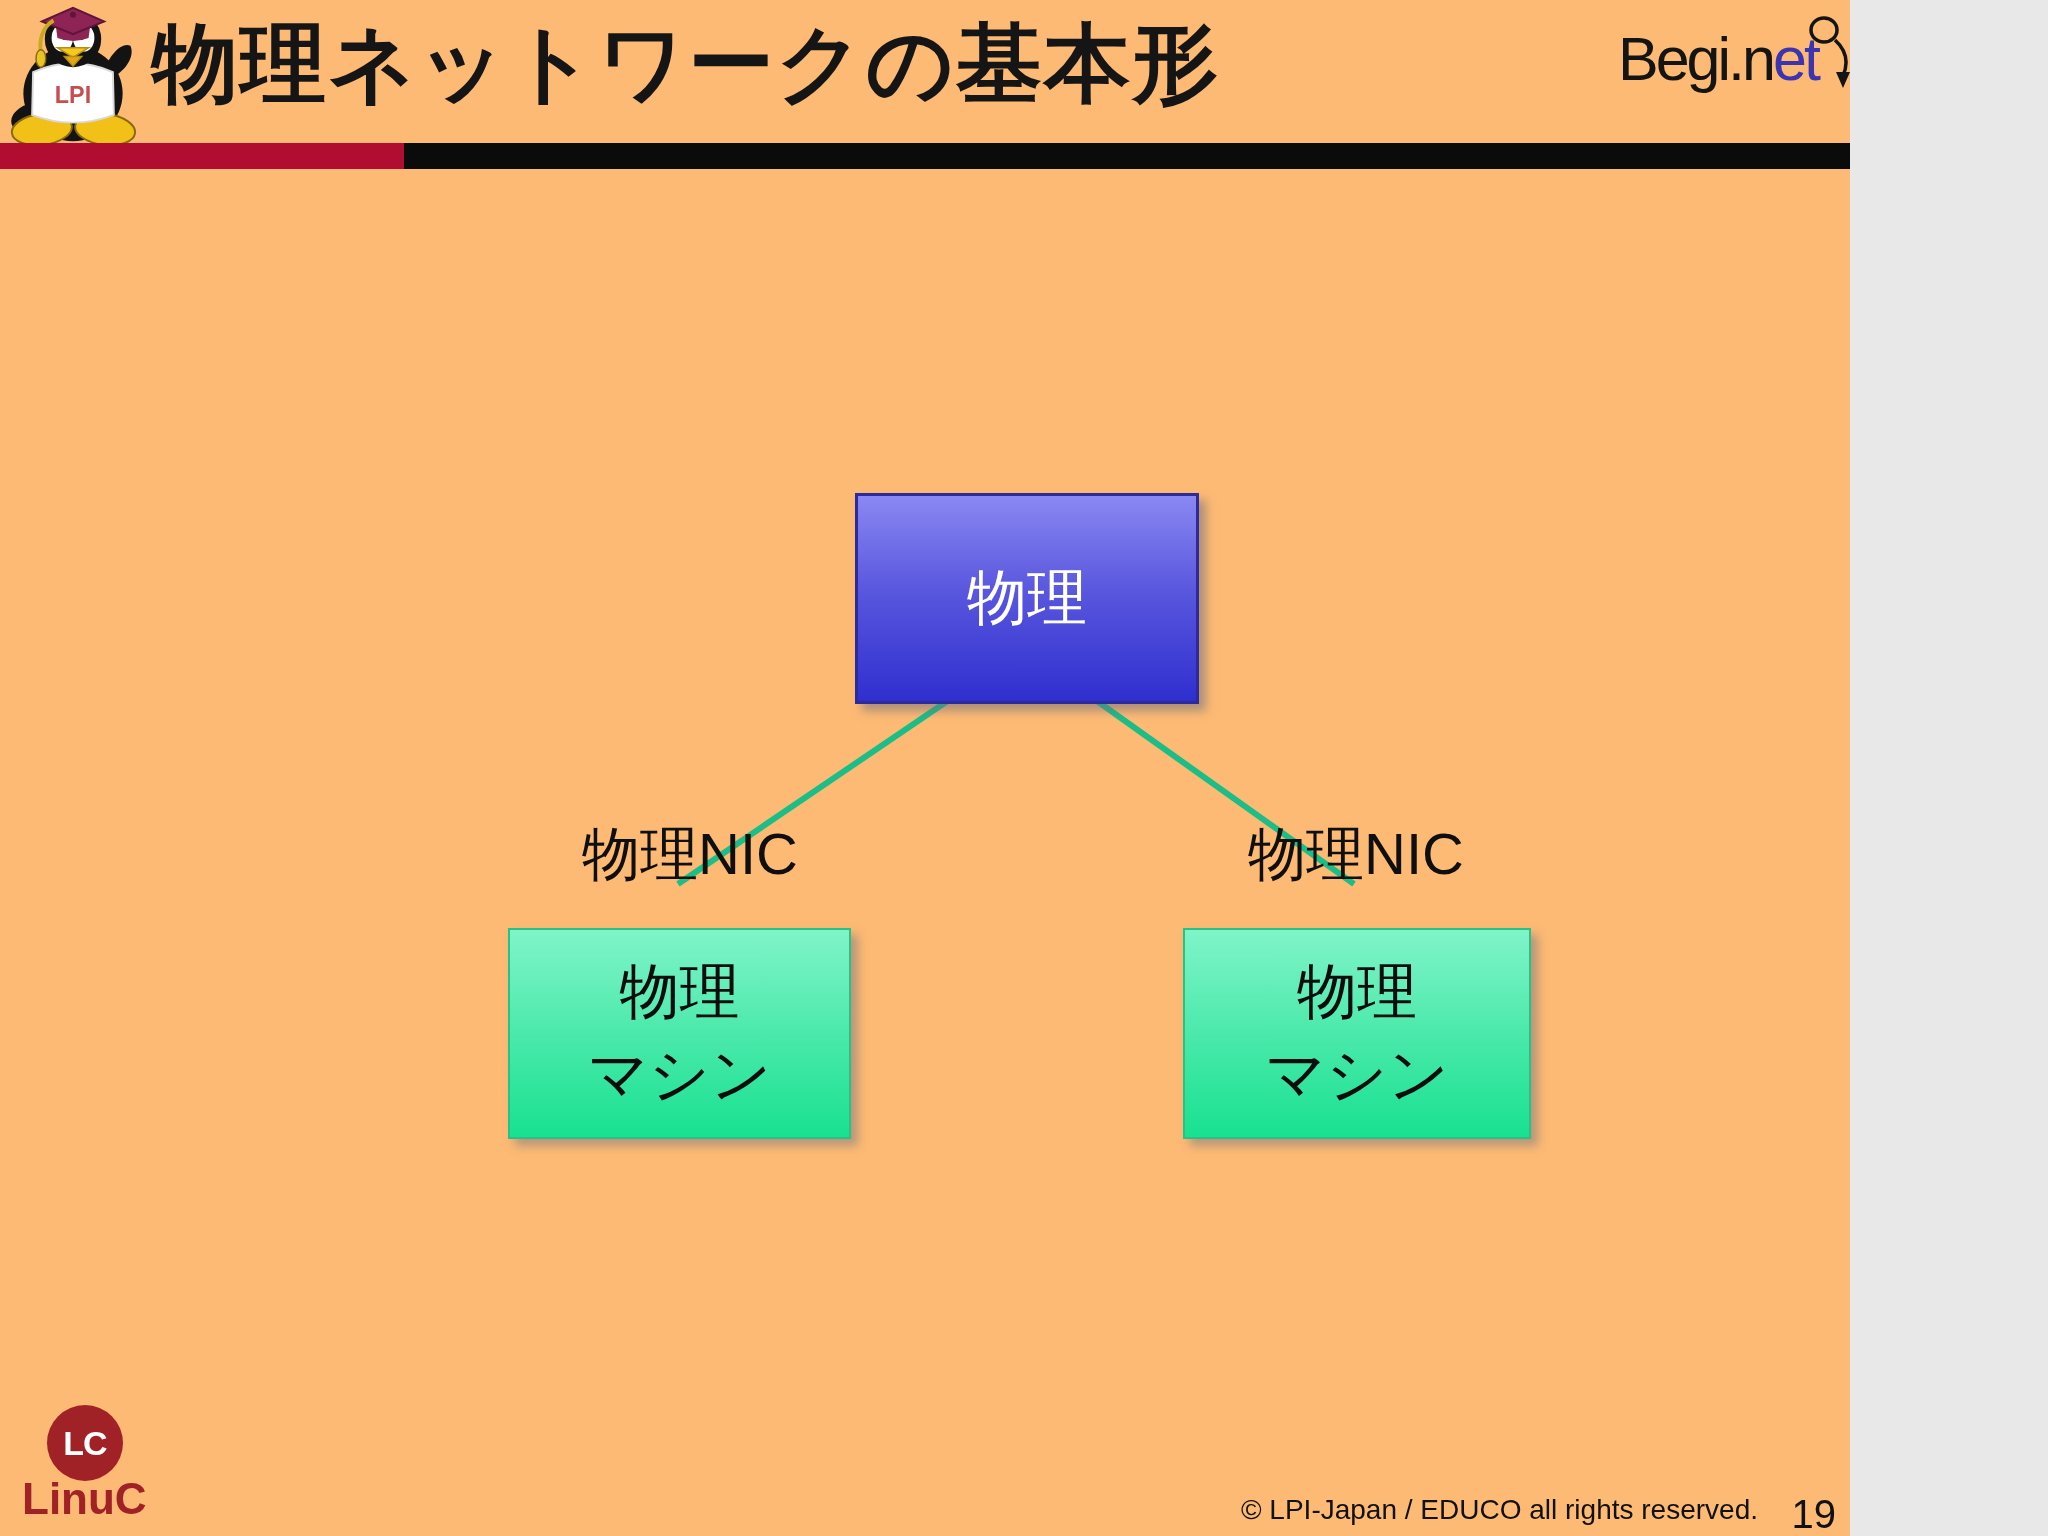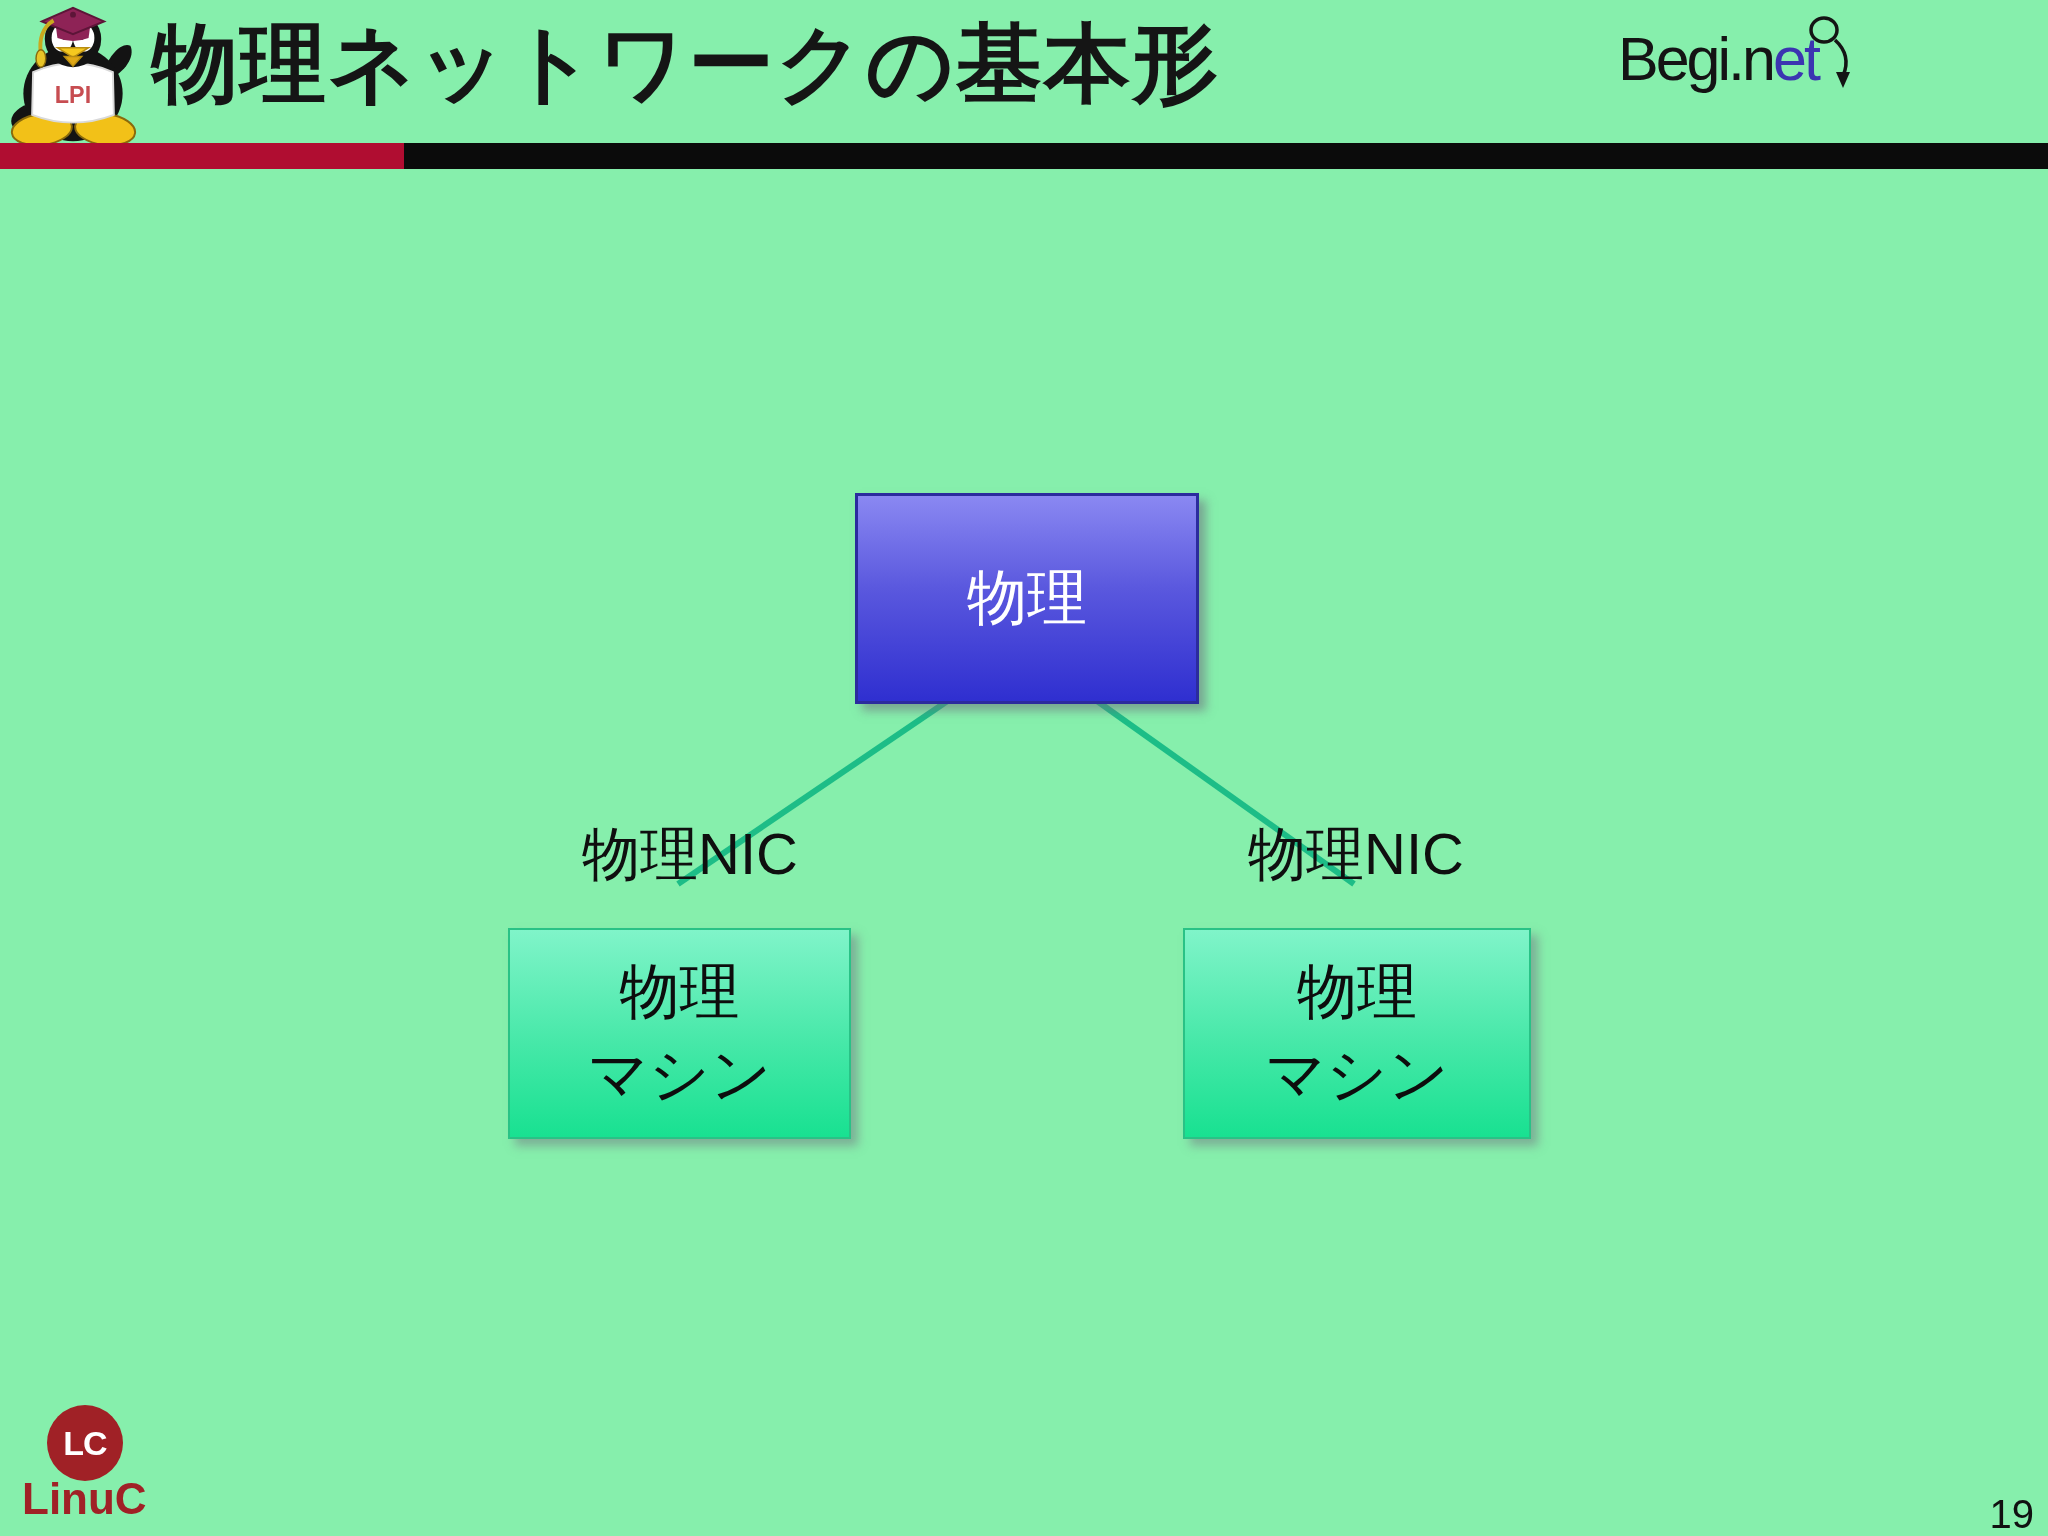--- a/index.html
+++ b/index.html
@@ -1,19 +1,19 @@
 <!DOCTYPE html>
 <html><head>
 <meta charset="utf-8">
 <style>
   html,body{margin:0;padding:0;background:#e8e8e8;}
   .slide{
     position:relative;
-    width:2048px;height:1536px;
-    background:#86efac;
+    width:1850px;height:1536px;
+    background:#fdba74;
     overflow:hidden;
     font-family:"Liberation Sans", sans-serif;
   }
 
   
   .mascot{position:absolute;left:2px;top:2px;width:142px;height:144px;}
   .page-title{
     position:absolute;left:152px;top:16px;
     font-size:86px;font-weight:700;color:#151515;
     letter-spacing:2px;white-space:nowrap;line-height:1.1;
@@ -148,15 +148,16 @@
   </div>
   <div class="node machine-node machine-right">
     <div>物理</div>
     <div>マシン</div>
   </div>
 
   <div class="linuc-badge">
     <span>LC</span>
   </div>
   <div class="linuc-wordmark">LinuC</div>
+  <div class="copyright">© LPI-Japan / EDUCO all rights reserved.</div>
   <div class="page-number">19</div>
 
 </div>
 
 </body></html>

